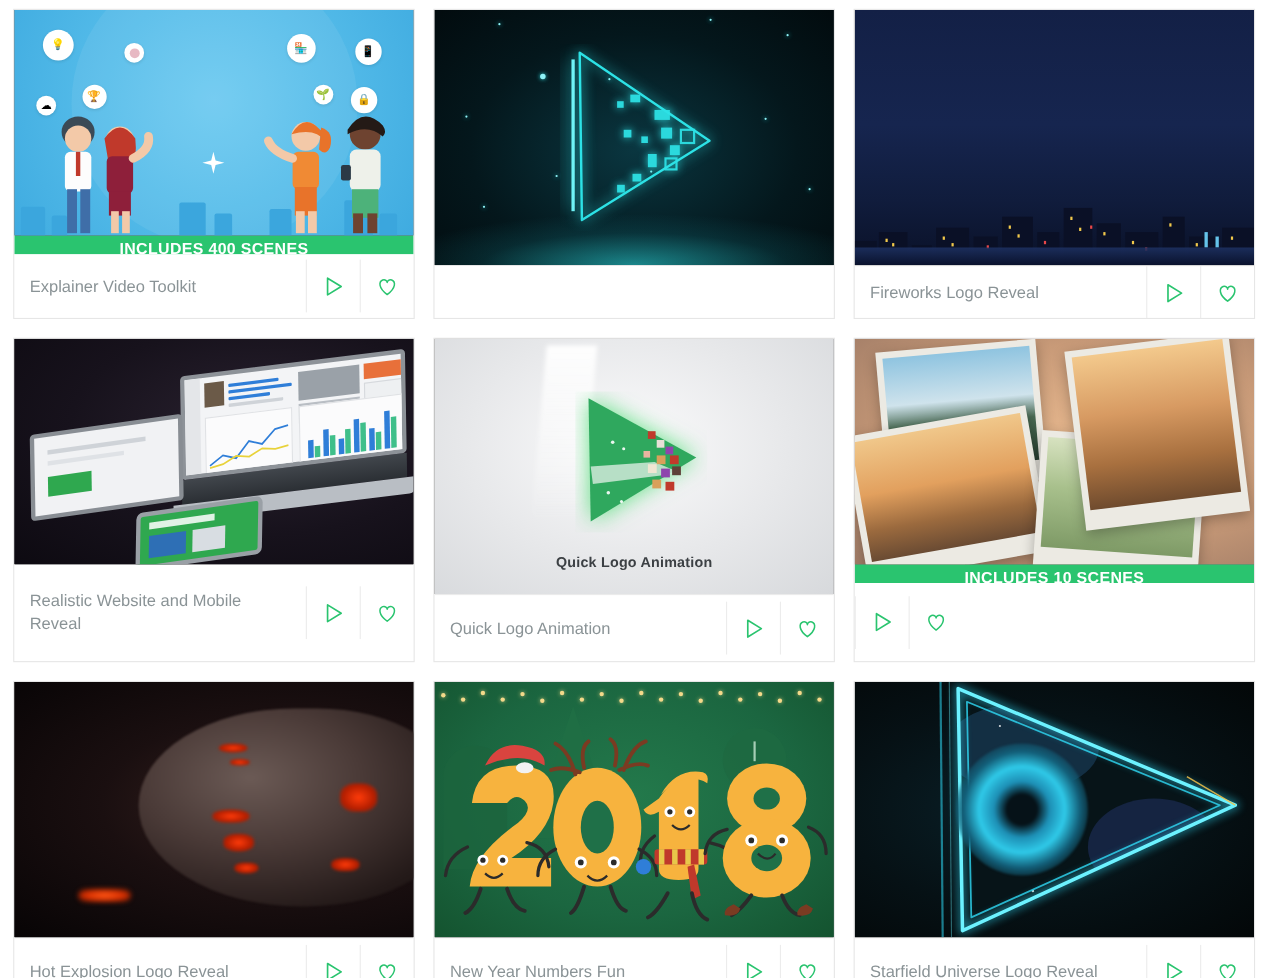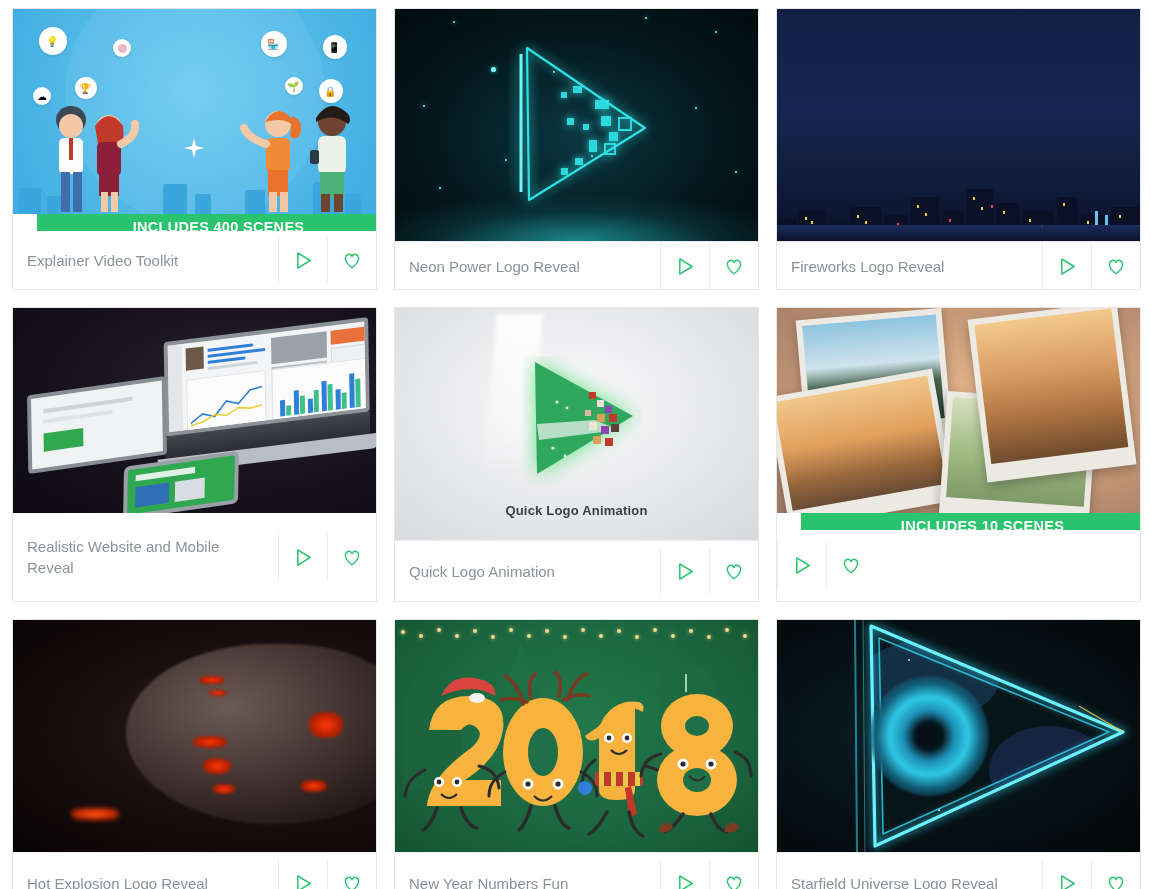--- a/index.html
+++ b/index.html
@@ -41,21 +41,20 @@
     background: #2ac46f;
     color: #ffffff;
     font-size: 14.5px;
     font-weight: bold;
     letter-spacing: .3px;
     text-align: center;
     line-height: 27px;
     height: 17px;
     flex: none;
     width: 100%;
-    margin-left: 24px;
   }
 
   .footer {
     flex: 1;
     display: flex;
     align-items: center;
     min-height: 49px;
     border-top: 1px solid #ebebeb;
   }
   .card .footer.no-top-border { border-top: none; }
@@ -296,33 +295,20 @@
               <rect x="92" y="76" width="10" height="10"></rect>
             <rect x="100" y="92" width="9" height="9"></rect>
               <rect x="80" y="100" width="8" height="12"></rect>
             <rect x="66" y="118" width="8" height="7"></rect>
               <rect x="52" y="128" width="7" height="7"></rect>
             <rect x="110" y="78" width="12" height="12" fill="none" stroke="#2de2e6" stroke-width="2"></rect>
             <rect x="96" y="104" width="10" height="10" fill="none" stroke="#2de2e6" stroke-width="2"></rect>
           </g>
         </svg>
         <div class="ground"></div>
-      </div>
-    </div>
-    <div class="footer">
-      <div class="title">Neon Power Logo Reveal</div>
-      <div class="act">
-        <svg width="19" height="19" viewBox="0 0 20 20">
-            <path d="M4 2 L17 10 L4 18 Z" fill="none" stroke="#2ac46f" stroke-width="1.6" stroke-linejoin="round"></path>
-          </svg>
-      </div>
-      <div class="act">
-        <svg width="20" height="19" viewBox="0 0 22 20">
-            <path d="M11 18 C2 11.5 2.5 5 6.5 3.4 C9 2.4 11 4.6 11 6 C11 4.6 13 2.4 15.5 3.4 C19.5 5 20 11.5 11 18 Z" fill="none" stroke="#2ac46f" stroke-width="1.5" stroke-linejoin="round"></path>
-          </svg>
       </div>
     </div>
   </div>
 
   <div class="card">
     <div class="thumb tall">
       <div class="thumb-inner t-fw">
         <div class="sky"></div>
         <svg width="100%" height="100%" viewBox="0 0 365 232">
           <g stroke-linecap="round" opacity=".92">

